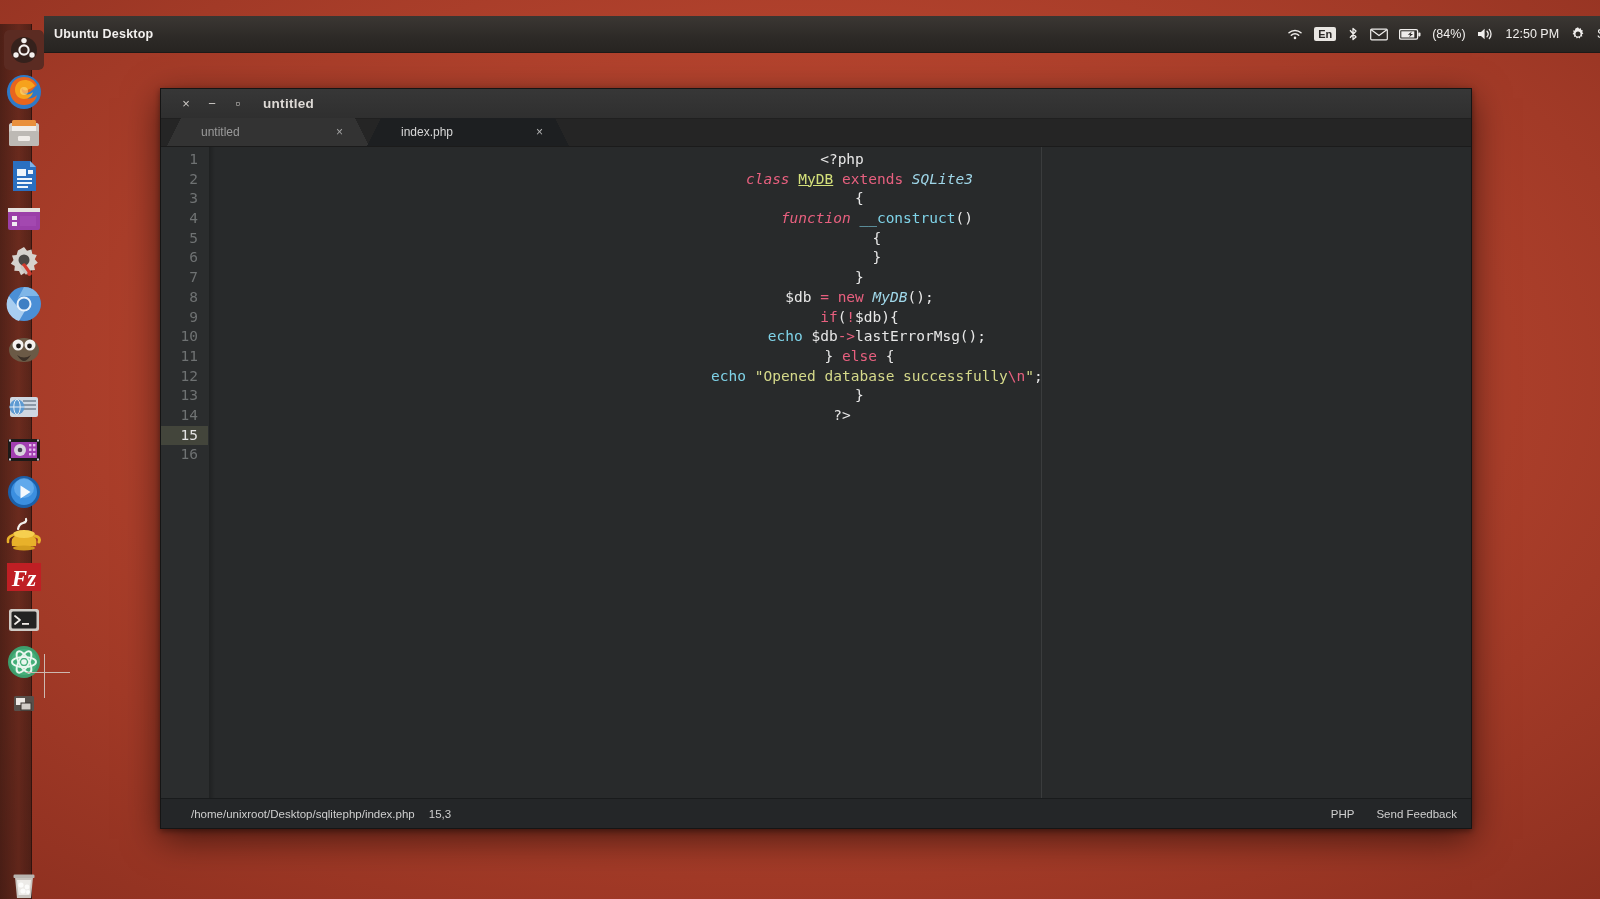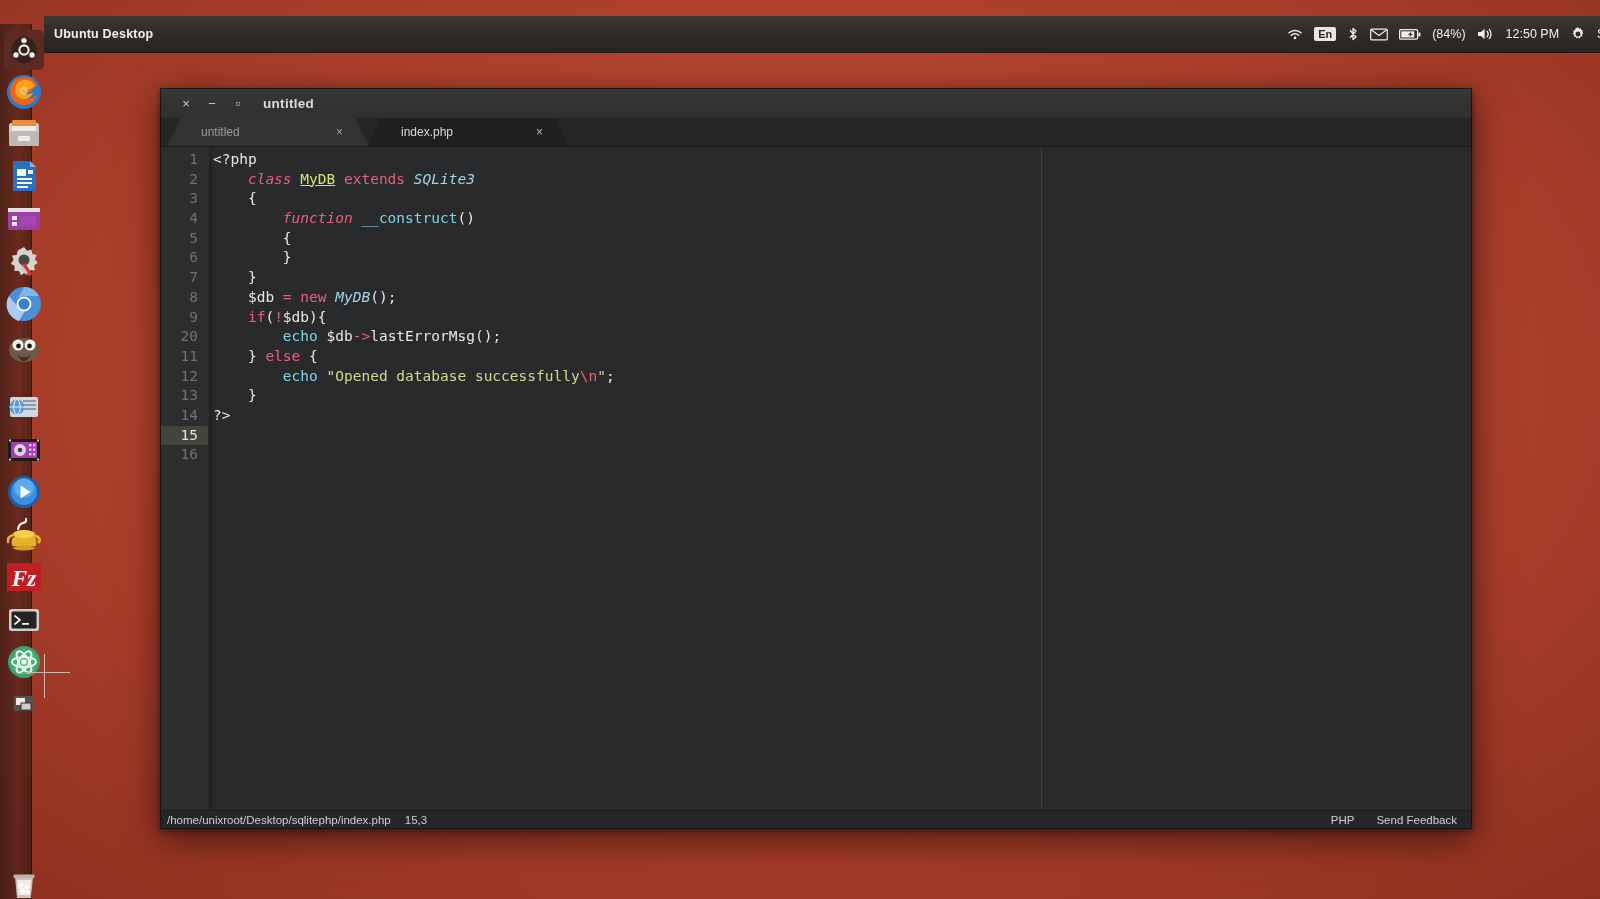--- a/index.html
+++ b/index.html
@@ -126,21 +126,21 @@
   }
   .gl{
     height:19.7px; line-height:19.7px; text-align:right; padding-right:10px;
     color:#6f7273; font-size:14.5px;
   }
   .gl.active{ color:#e3e3e3; background:#43453b; }
   #code{
     flex:1; position:relative; padding-top:3px; padding-left:4px;
     color:#e7e7e7; font-size:14.5px;
   }
-  .cl{ height:19.7px; line-height:19.7px; white-space:pre; }
+  .cl{ height:19.7px; line-height:19.7px; white-space:pre;text-align:center; }
   #wrapguide{
     position:absolute; left:832px; top:0; width:1px; height:100%;
     background:#3a3c3d;
   }
   #gutter-shadow{
     position:absolute; left:0; top:0; width:6px; height:100%;
     background:linear-gradient(to right, rgba(0,0,0,.22), transparent);
     pointer-events:none;
   }
 
@@ -152,23 +152,23 @@
   .t-fn     { color:#7fd3e8; }
   .t-str    { color:#d5d98a; }
   .t-esc    { color:#e8607f; }
   .t-op     { color:#e8607f; }
   .t-var    { color:#e7e7e7; }
   .t-plain  { color:#e7e7e7; }
   .t-echo   { color:#7fd3e8; }
 
   
   #statusbar{
-    height:18px; flex:none; background:#242628;
+    height:30px; flex:none; background:#242628;
     border-top:1px solid #191b1c;
-    display:flex; align-items:center; padding:0 14px 0 6px;
+    display:flex; align-items:center; padding:0 14px 0 30px;
     color:#cfcfcf; font-size:11.5px;justify-content:center;
   }
   #statusbar .sb-left{ display:flex; gap:14px; align-items:center; }
   #statusbar .sb-right{ margin-left:auto; display:flex; gap:22px; align-items:center; }
 
   
   #cursor{
     position:absolute; left:44px; top:672px; width:1px; height:1px; z-index:35;
   }
   #cursor .hbar{ position:absolute; left:-18px; top:0; width:44px; height:1px; background:#cdb8b0; }
@@ -461,21 +461,21 @@
     <div id="gutter">
       <div class="gl">1</div>
       <div class="gl">2</div>
       <div class="gl">3</div>
       <div class="gl">4</div>
       <div class="gl">5</div>
       <div class="gl">6</div>
       <div class="gl">7</div>
       <div class="gl">8</div>
       <div class="gl">9</div>
-      <div class="gl">20</div>
+      <div class="gl">10</div>
       <div class="gl">11</div>
       <div class="gl">12</div>
       <div class="gl">13</div>
       <div class="gl">14</div>
       <div class="gl active">15</div>
       <div class="gl">16</div>
     </div>
 
     <div id="code">
       <div id="wrapguide"></div>

